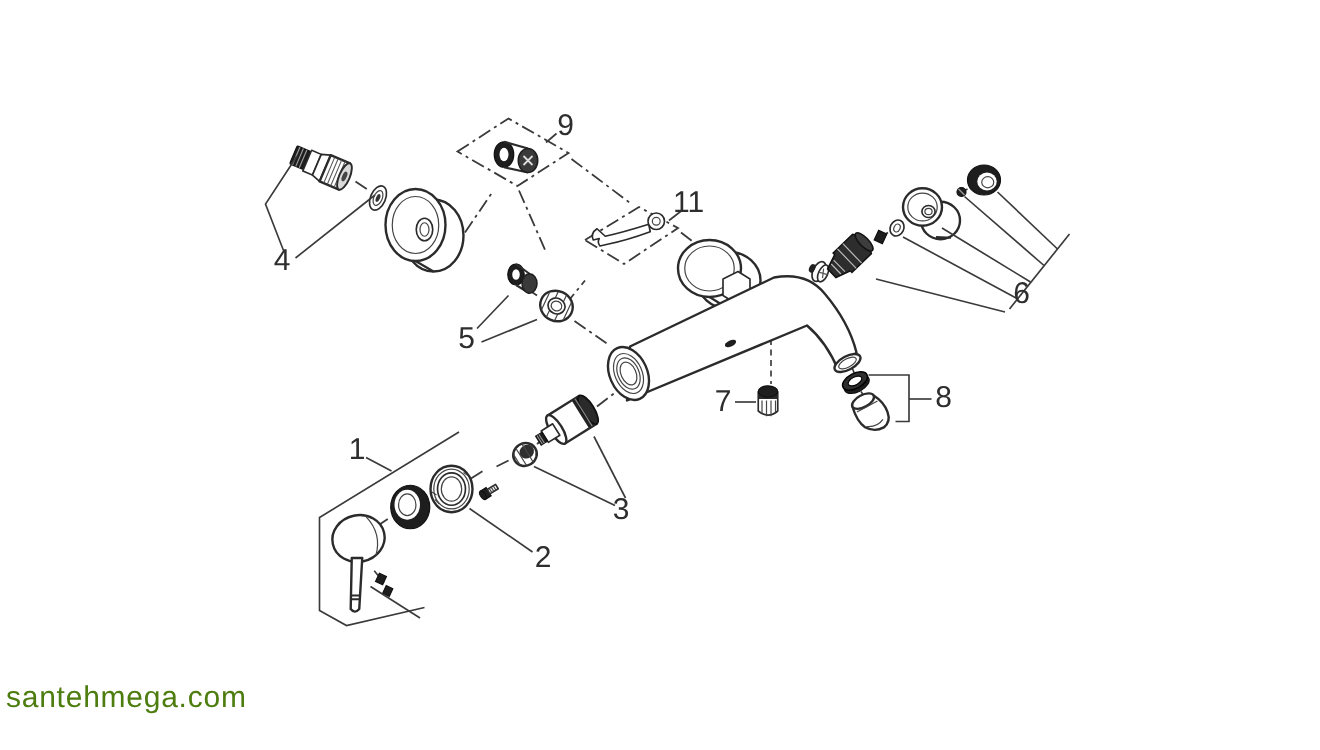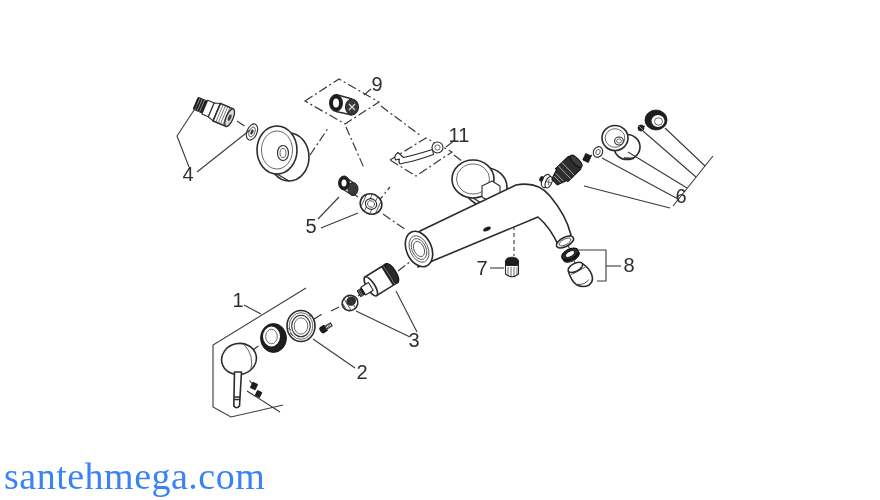--- a/index.html
+++ b/index.html
@@ -1,22 +1,22 @@
 <!DOCTYPE html>
 <html><head>
 <meta charset="utf-8">
 <style>
   html,body{margin:0;padding:0;background:#fff;}
   .stage{position:relative;width:880px;height:500px;background:#ffffff;overflow:hidden;
          font-family:"Liberation Sans",sans-serif;}
   .art{position:absolute;left:0;top:0;}
   .plabel{position:absolute;transform:translate(-50%,-50%);font-size:20px;color:#2e2e2e;
           font-family:"Liberation Sans",sans-serif;line-height:1;user-select:none;}
-  .watermark{position:absolute;left:4px;top:454px;font-size:38px;letter-spacing:.5px;
-             color:#3b82f6;font-family:Liberation Serif, serif;}
+  .watermark{position:absolute;left:4px;top:454px;font-size:20px;letter-spacing:.5px;
+             color:#4d7c0f;font-family:Liberation Sans, sans-serif;}
   
   .ol{fill:#ffffff;stroke:#2b2b2b;stroke-width:1.6;stroke-linejoin:round;}
   .ol2{fill:#ffffff;stroke:#2b2b2b;stroke-width:1.1;stroke-linejoin:round;}
   .dk{fill:#1e1e1e;stroke:#111;stroke-width:.8;}
   .gy{fill:#3a3a3a;stroke:#1e1e1e;stroke-width:1;}
   .ln{fill:none;stroke:#2b2b2b;stroke-width:1.4;}
   .thin{fill:none;stroke:#444;stroke-width:.8;}
   .ld{fill:none;stroke:#3a3a3a;stroke-width:1.1;}
   .dd{fill:none;stroke:#3a3a3a;stroke-width:1.2;stroke-dasharray:9 3 2 3;}
   .dds{fill:none;stroke:#3a3a3a;stroke-width:1.1;stroke-dasharray:4 3;}

